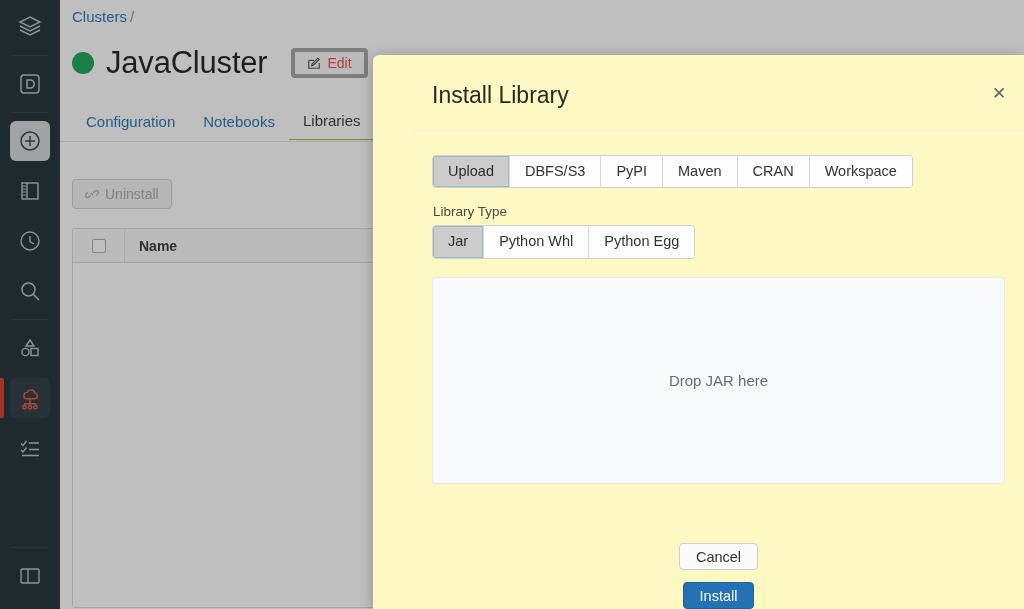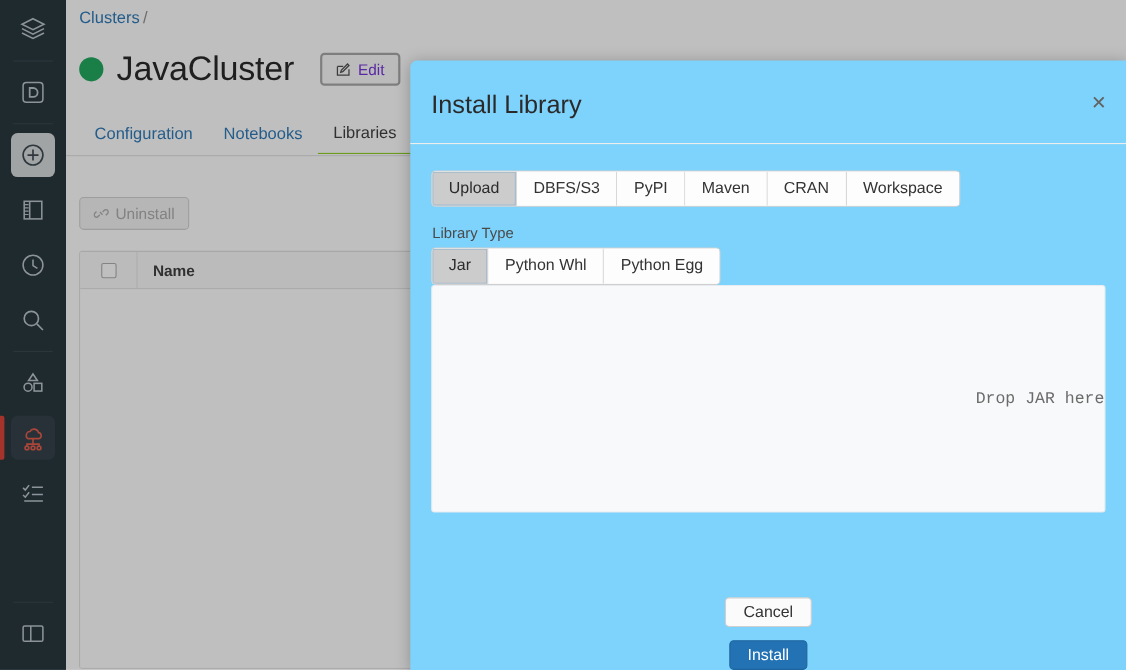--- a/index.html
+++ b/index.html
@@ -60,22 +60,22 @@
   .status-dot {
     width: 22px; height: 22px; border-radius: 50%;
     background: #13a453; display: inline-block;
   }
   .cluster-name {
     font-size: 31px; color: #1a1a1a; font-weight: 400; letter-spacing: -0.2px;
   }
   .edit-btn {
     margin-left: 12px;
     height: 30px; padding: 0 12px;
-    border: 2px solid #a3a3a3; border-radius: 4px;
-    background: #fafafa; color: #6d28d9; font-size: 14px;
+    border: 4px solid #a3a3a3; border-radius: 4px;
+    background: #fafafa; color: #ef4444; font-size: 14px;
     display: inline-flex; align-items: center; gap: 6px;
     white-space: nowrap;
   }
 
   .tabs {
     position: absolute; left: 12px; top: 108px;
     display: flex; gap: 0; align-items: flex-end;
   }
   .tab {
     font-size: 15px; color: #2272b4; padding: 4px 14px 10px 14px;
@@ -122,25 +122,25 @@
 
   
   .scrim {
     position: absolute; left: 0; top: 0; width: 1024px; height: 609px;
     background: rgba(42,42,42,0.30);
     z-index: 10;
   }
   .modal {
     position: absolute; left: 373px; top: 55px;
     width: 651px; height: 554px;
-    background: #7dd3fc;
+    background: #fef9c3;
     border-top-left-radius: 6px;
     box-shadow: 0 2px 14px rgba(0,0,0,0.25);
     z-index: 20;
-    display: flex; flex-direction: column;
+    display: flex; flex-direction: column; padding-left: 40px;
   }
   .modal-head {
     position: relative; height: 76px;
     border-bottom: 1px solid #eeeeee;
     display: flex; align-items: center;
   }
   .modal-title {
     position: absolute; left: 19px; top: 27px;
     font-size: 23px; color: #2a2a2a; font-weight: 400;
   }
@@ -167,25 +167,26 @@
   .seg-item:last-child { border-right: none; }
   .seg-item.selected {
     background: #cccccc; color: #2b2b2b;
     box-shadow: inset 0 0 0 1px #9fb8cc;
   }
 
   .group { margin-top: 16px; }
   .group.first { margin-top: 24px; }
 
   .dropzone {
+    margin-top: 18px;
     height: 207px;
     background: #f8f9fa;
     border: 1px solid #e9ecef;
     border-radius: 3px;
-    display: flex; align-items: center; justify-content: flex-end; font-family: Liberation Mono, monospace;
+    display: flex; align-items: center; justify-content: center;
   }
   .dropzone-text { font-size: 15px; color: #6b6b6b; }
 
   .modal-foot {
     height: 66px; padding: 0 19px;
     display: flex; align-items: center; justify-content: flex-end; gap: 12px; flex-direction: column;
   }
   .btn {
     height: 32px; padding: 0 16px; border-radius: 4px; font-size: 14.5px;
     display: inline-flex; align-items: center; justify-content: center;

